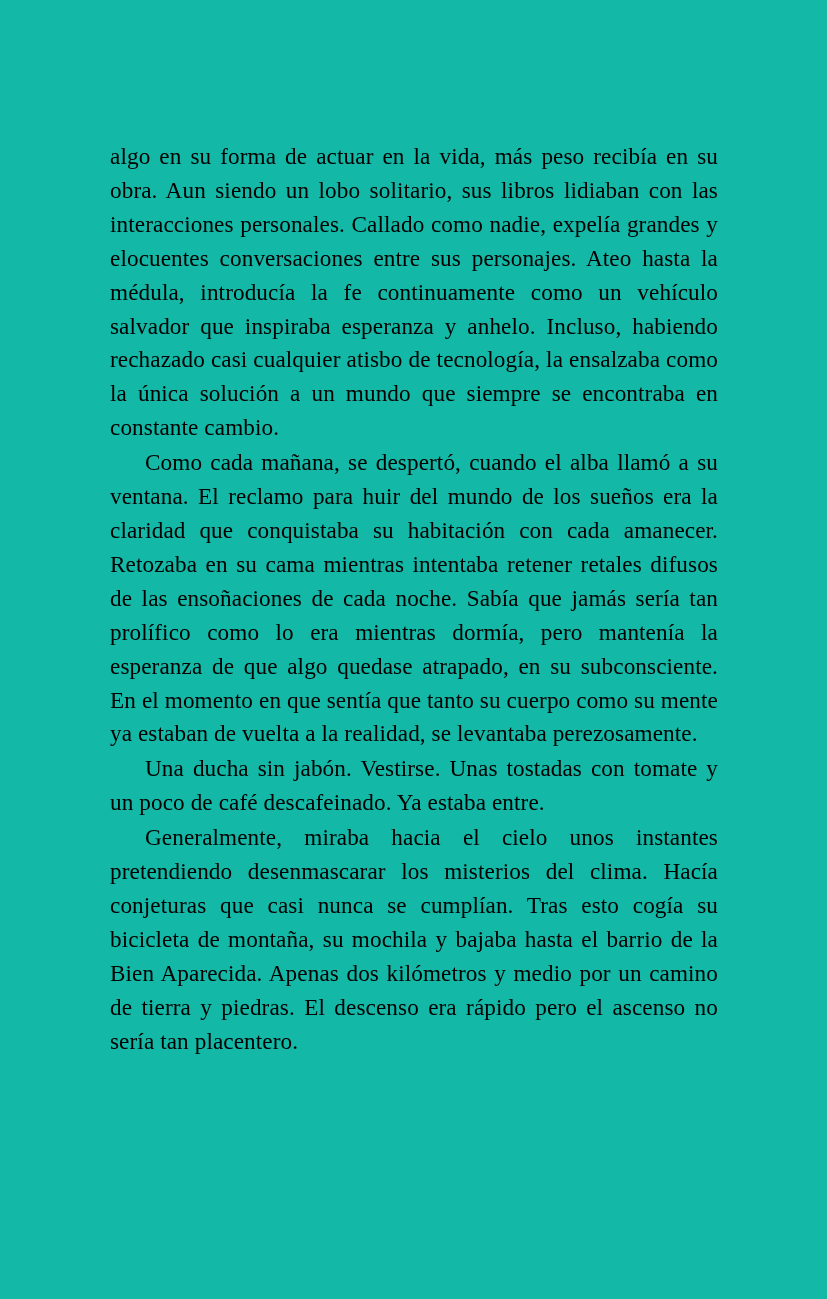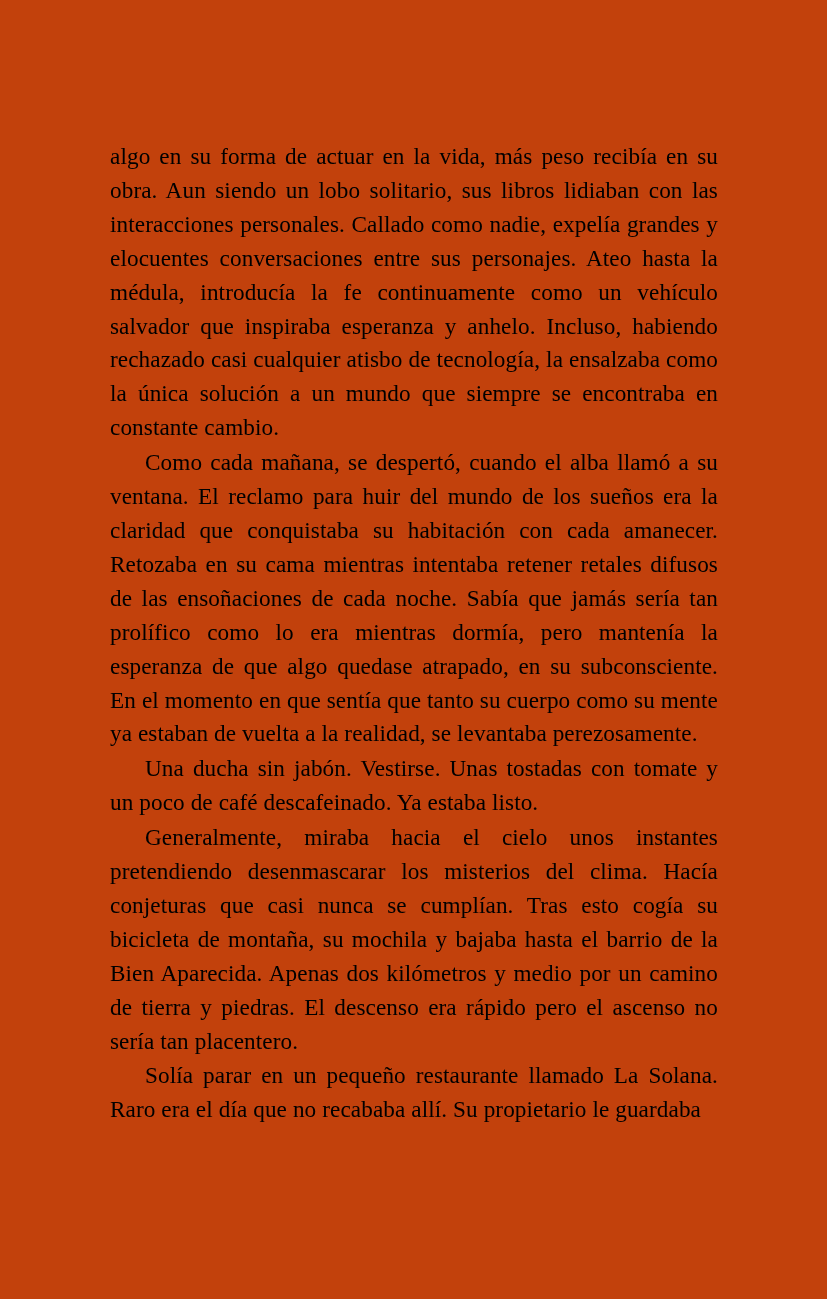--- a/index.html
+++ b/index.html
@@ -7,21 +7,21 @@
     margin: 0;
     padding: 0;
     background: #ffffff;
   }
 
   .page {
     position: relative;
     width: 827px;
     height: 1299px;
     margin: 0 auto;
-    background: #c2410c;
+    background: #14b8a6;
     overflow: hidden;
     box-sizing: border-box;
   }
 
   .text-block {
     position: absolute;
     left: 110px;
     top: 140px;
     width: 608px;
   }
@@ -58,20 +58,19 @@
 </head>
 <body>
 
 <div class="page">
   <div class="text-block">
 
     <p class="para first">algo en su forma de actuar en la vida, más peso recibía en su obra. Aun siendo un lobo solitario, sus libros lidiaban con las interacciones personales. Callado como nadie, expelía grandes y elocuentes conversaciones entre sus personajes. Ateo hasta la médula, introducía la fe continuamente como un vehículo salvador que inspiraba esperanza y anhelo. Incluso, habiendo rechazado casi cualquier atisbo de tecnología, la ensalzaba como la única solución a un mundo que siempre se encontraba en constante cambio.</p>
 
     <p class="para">Como cada mañana, se despertó, cuando el alba llamó a su ventana. El reclamo para huir del mundo de los sueños era la claridad que conquistaba su habitación con cada amanecer. Retozaba en su cama mientras intentaba retener retales difusos de las ensoñaciones de cada noche. Sabía que jamás sería tan prolífico como lo era mientras dormía, pero mantenía la esperanza de que algo quedase atrapado, en su subconsciente. En el momento en que sentía que tanto su cuerpo como su mente ya estaban de vuelta a la realidad, se levantaba perezosamente.</p>
 
-    <p class="para">Una ducha sin jabón. Vestirse. Unas tostadas con tomate y un poco de café descafeinado. Ya estaba listo.</p>
+    <p class="para">Una ducha sin jabón. Vestirse. Unas tostadas con tomate y un poco de café descafeinado. Ya estaba entre.</p>
 
     <p class="para">Generalmente, miraba hacia el cielo unos instantes pretendiendo desenmascarar los misterios del clima. Hacía conjeturas que casi nunca se cumplían. Tras esto cogía su bicicleta de montaña, su mochila y bajaba hasta el barrio de la Bien Aparecida. Apenas dos kilómetros y medio por un camino de tierra y piedras. El descenso era rápido pero el ascenso no sería tan placentero.</p>
 
-    <p class="para">Solía parar en un pequeño restaurante llamado La Solana. Raro era el día que no recababa allí. Su propietario le guardaba</p>
 
   </div>
 </div>
 
 </body></html>

